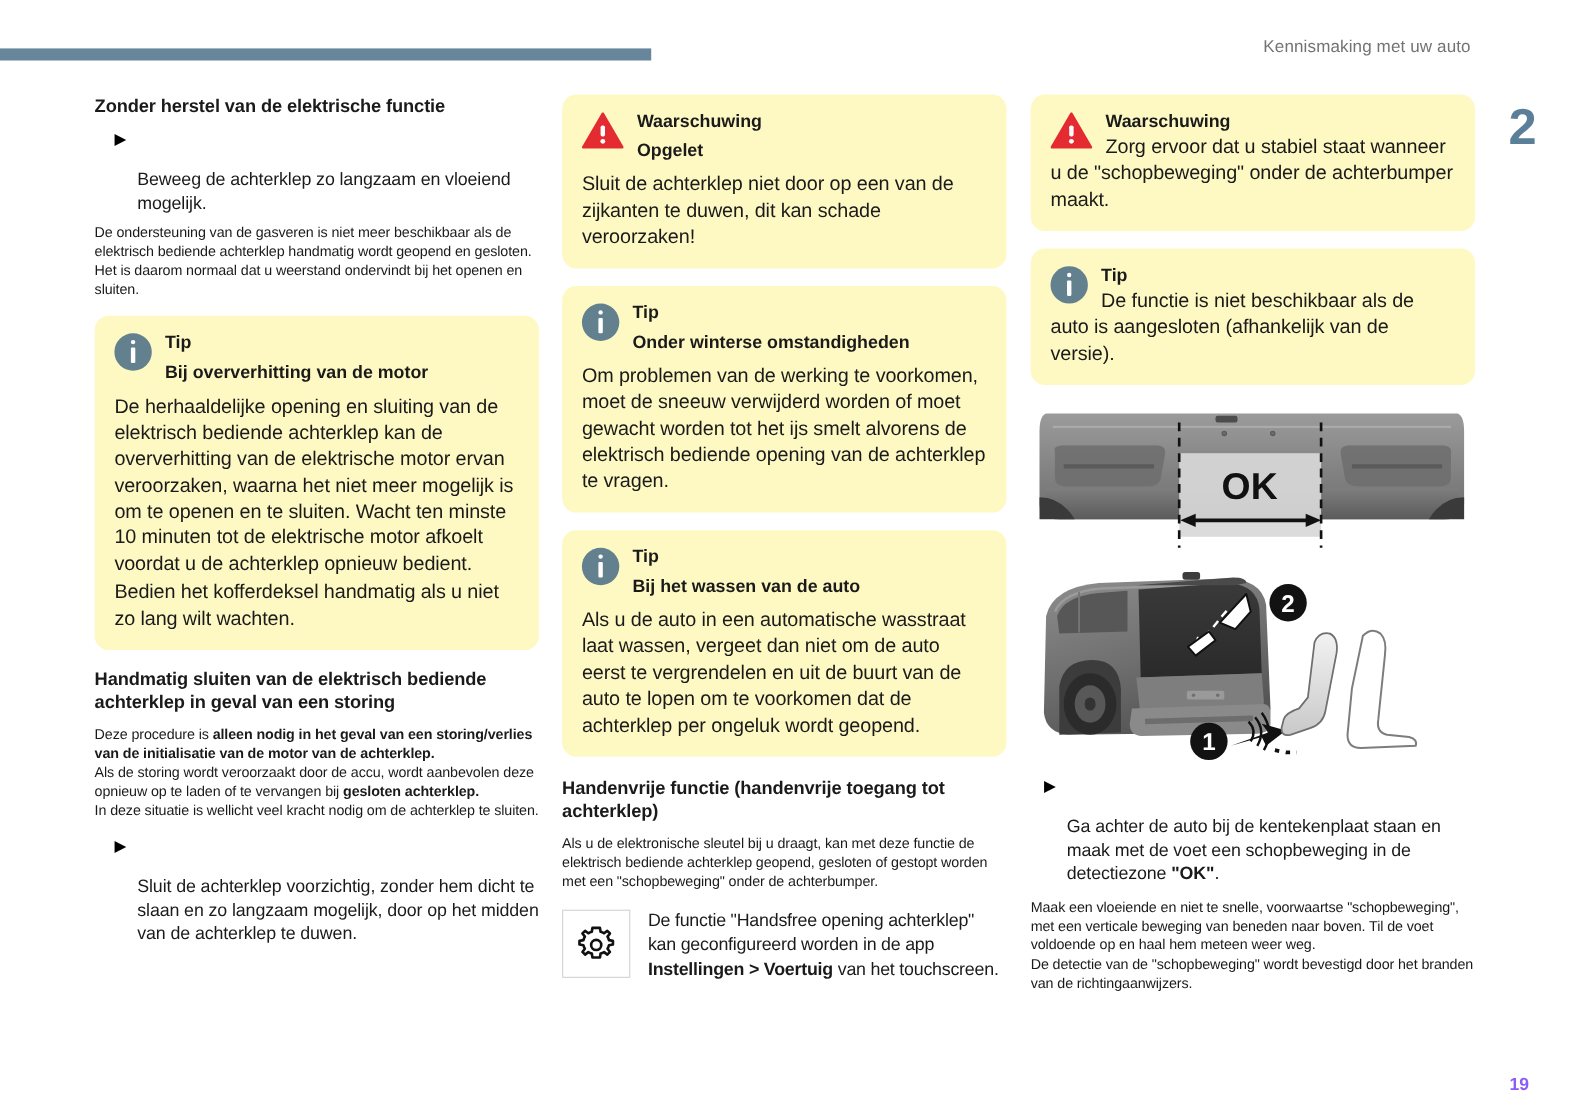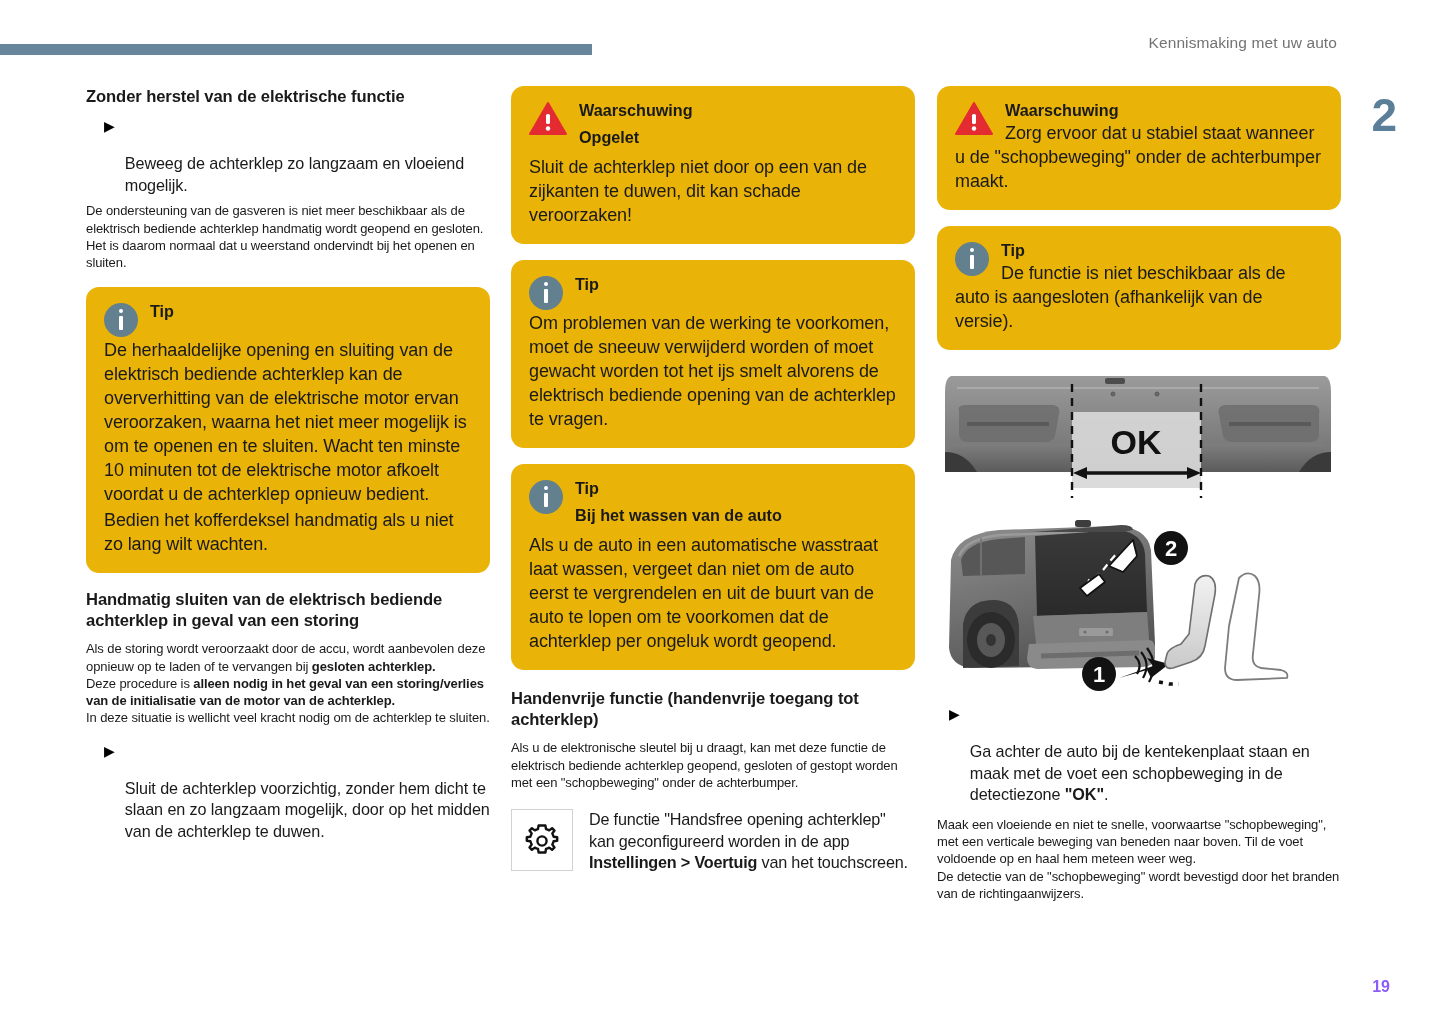--- a/index.html
+++ b/index.html
@@ -55,21 +55,21 @@
   }
   .bullet-item .tri {
     flex:0 0 auto; font-size:14px; line-height:1.5; color:#000;
   }
   .bullet-item .txt { font-size:16.2px; line-height:1.33; letter-spacing:-.1px;margin-top:37px; }
 
   b, .b { font-weight:bold; }
 
   
   .box {
-    background:#eab308;
+    background:#fef9c3;
     border-radius:13px;
     padding:14px 18px 16px 18px;
     margin:16px 0;
     overflow:hidden;
   }
   .box .icon {
     float:left; margin:2px 12px 2px 0;
   }
   .box .kind {
     font-size:16.2px; font-weight:bold; line-height:1.25; margin:0;
@@ -130,29 +130,30 @@
     <span class="txt">Beweeg de achterklep zo langzaam en vloeiend mogelijk.</span>
   </div>
 
   <p class="body">De ondersteuning van de gasveren is niet meer beschikbaar als de elektrisch bediende achterklep handmatig wordt geopend en gesloten. Het is daarom normaal dat u weerstand ondervindt bij het openen en sluiten.</p>
 
   <div class="box">
     <span class="icon">
         <span class="icon-info"></span>
       </span>
     <p class="kind">Tip</p>
+    <p class="subtitle">Bij oververhitting van de motor</p>
     <p class="box-body">De herhaaldelijke opening en sluiting van de elektrisch bediende achterklep kan de oververhitting van de elektrische motor ervan veroorzaken, waarna het niet meer mogelijk is om te openen en te sluiten. Wacht ten minste 10 minuten tot de elektrische motor afkoelt voordat u de achterklep opnieuw bedient.</p>
     <p class="box-body nowrapclear">Bedien het kofferdeksel handmatig als u niet zo lang wilt wachten.</p>
   </div>
 
   <h2 class="section-title">Handmatig sluiten van de elektrisch bediende achterklep in geval van een storing</h2>
 
+  <p class="body"><span>Deze procedure is </span><b>alleen nodig in het geval van een storing/verlies van de initialisatie van de motor van de achterklep.</b></p>
+
   <p class="body"><span>Als de storing wordt veroorzaakt door de accu, wordt aanbevolen deze opnieuw op te laden of te vervangen bij </span><b>gesloten achterklep.</b></p>
-
-  <p class="body"><span>Deze procedure is </span><b>alleen nodig in het geval van een storing/verlies van de initialisatie van de motor van de achterklep.</b></p>
 
   <p class="body">In deze situatie is wellicht veel kracht nodig om de achterklep te sluiten.</p>
 
   <div class="bullet-item" style="margin-top:14px;">
     <span class="tri">▶</span>
     <span class="txt">Sluit de achterklep voorzichtig, zonder hem dicht te slaan en zo langzaam mogelijk, door op het midden van de achterklep te duwen.</span>
   </div>
 
 </div>
 
@@ -169,20 +170,21 @@
     <p class="kind">Waarschuwing</p>
     <p class="subtitle">Opgelet</p>
     <p class="box-body">Sluit de achterklep niet door op een van de zijkanten te duwen, dit kan schade veroorzaken!</p>
   </div>
 
   <div class="box">
     <span class="icon">
         <span class="icon-info"></span>
       </span>
     <p class="kind">Tip</p>
+    <p class="subtitle">Onder winterse omstandigheden</p>
     <p class="box-body">Om problemen van de werking te voorkomen, moet de sneeuw verwijderd worden of moet gewacht worden tot het ijs smelt alvorens de elektrisch bediende opening van de achterklep te vragen.</p>
   </div>
 
   <div class="box">
     <span class="icon">
         <span class="icon-info"></span>
       </span>
     <p class="kind">Tip</p>
     <p class="subtitle">Bij het wassen van de auto</p>
     <p class="box-body">Als u de auto in een automatische wasstraat laat wassen, vergeet dan niet om de auto eerst te vergrendelen en uit de buurt van de auto te lopen om te voorkomen dat de achterklep per ongeluk wordt geopend.</p>

